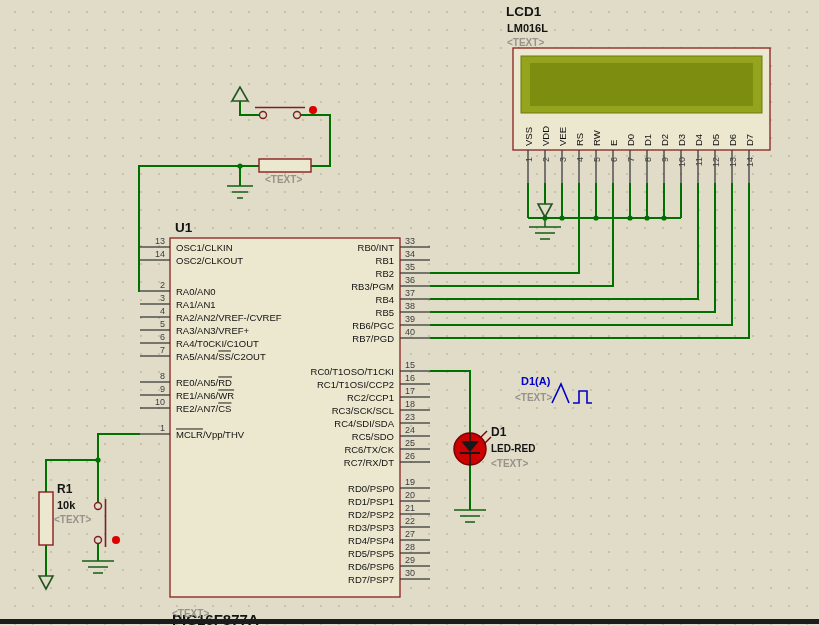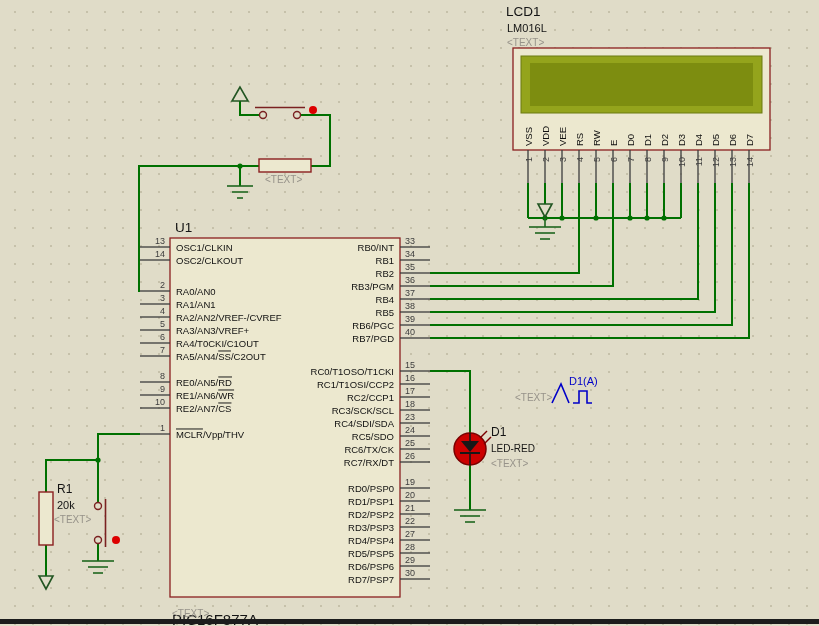--- a/index.html
+++ b/index.html
@@ -6,23 +6,23 @@
   html,body{margin:0;padding:0;background:#e0dcc8;}
   #canvas{position:relative;width:819px;height:626px;overflow:hidden;
     background-color:#e0dcc8;
     background-image:radial-gradient(circle,#c6c1aa 1px,rgba(0,0,0,0) 1.3px);
     background-size:18px 18px;background-position:6px 3px;
     font-family:"Liberation Sans",sans-serif;}
   svg{position:absolute;left:0;top:0;}
   svg text{font-family:"Liberation Sans",sans-serif;}
   .pin-name{font-size:9.5px;fill:#101010;}
   .pin-num{font-size:9px;fill:#3d3d3d;}
-  .label{position:absolute;white-space:nowrap;color:#141414;line-height:1;}
+  .label{position:absolute;white-space:nowrap;color:#141414;line-height:1;font-weight:bold;}
   .gray{color:#97938a;}
-  .blue{color:#0000c8;margin-left:48px;}
+  .blue{color:#0000c8;}
   #bottom-bar{position:absolute;left:0;top:619px;width:819px;height:5px;background:#1c1c1c;}
 </style>
 </head>
 <body>
 
 <div id="canvas">
 
 <svg width="819" height="626" viewBox="0 0 819 626">
 
   <g stroke="#007000" stroke-width="1.8" fill="none" shape-rendering="crispEdges">
@@ -281,21 +281,21 @@
 
 <div class="label" style="left:506px;top:5px;font-size:13.5px;">LCD1</div>
 <div class="label" style="left:507px;top:23px;font-size:11px;">LM016L</div>
 <div class="label gray" style="left:507px;top:38px;font-size:10px;">&lt;TEXT&gt;</div>
 
 <div class="label" style="left:175px;top:221px;font-size:13.5px;text-align:right;">U1</div>
 <div class="label" style="left:172px;top:612px;font-size:15px;">PIC16F877A</div>
 <div class="label gray" style="left:172px;top:609px;font-size:10px;">&lt;TEXT&gt;</div>
 
 <div class="label" style="left:57px;top:483px;font-size:12px;">R1</div>
-<div class="label" style="left:57px;top:500px;font-size:11px;">20k</div>
+<div class="label" style="left:57px;top:500px;font-size:11px;">10k</div>
 <div class="label gray" style="left:54px;top:515px;font-size:10px;">&lt;TEXT&gt;</div>
 
 <div class="label gray" style="left:265px;top:175px;font-size:10px;">&lt;TEXT&gt;</div>
 
 <div class="label" style="left:491px;top:426px;font-size:12px;">D1</div>
 <div class="label" style="left:491px;top:444px;font-size:10px;">LED-RED</div>
 <div class="label gray" style="left:491px;top:459px;font-size:10px;">&lt;TEXT&gt;</div>
 
 <div class="label blue" style="left:521px;top:376px;font-size:11px;">D1(A)</div>
 <div class="label gray" style="left:515px;top:393px;font-size:10px;">&lt;TEXT&gt;</div>

